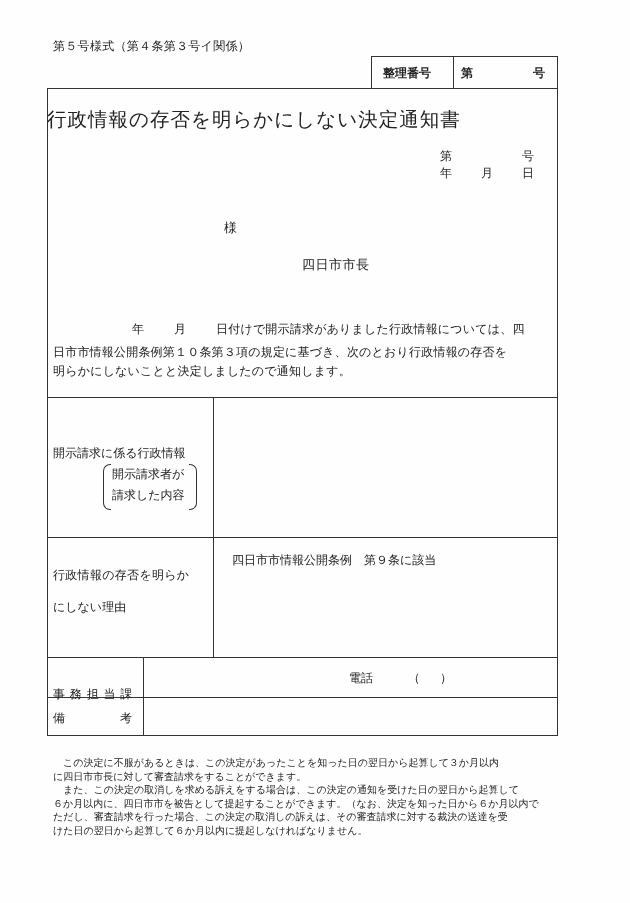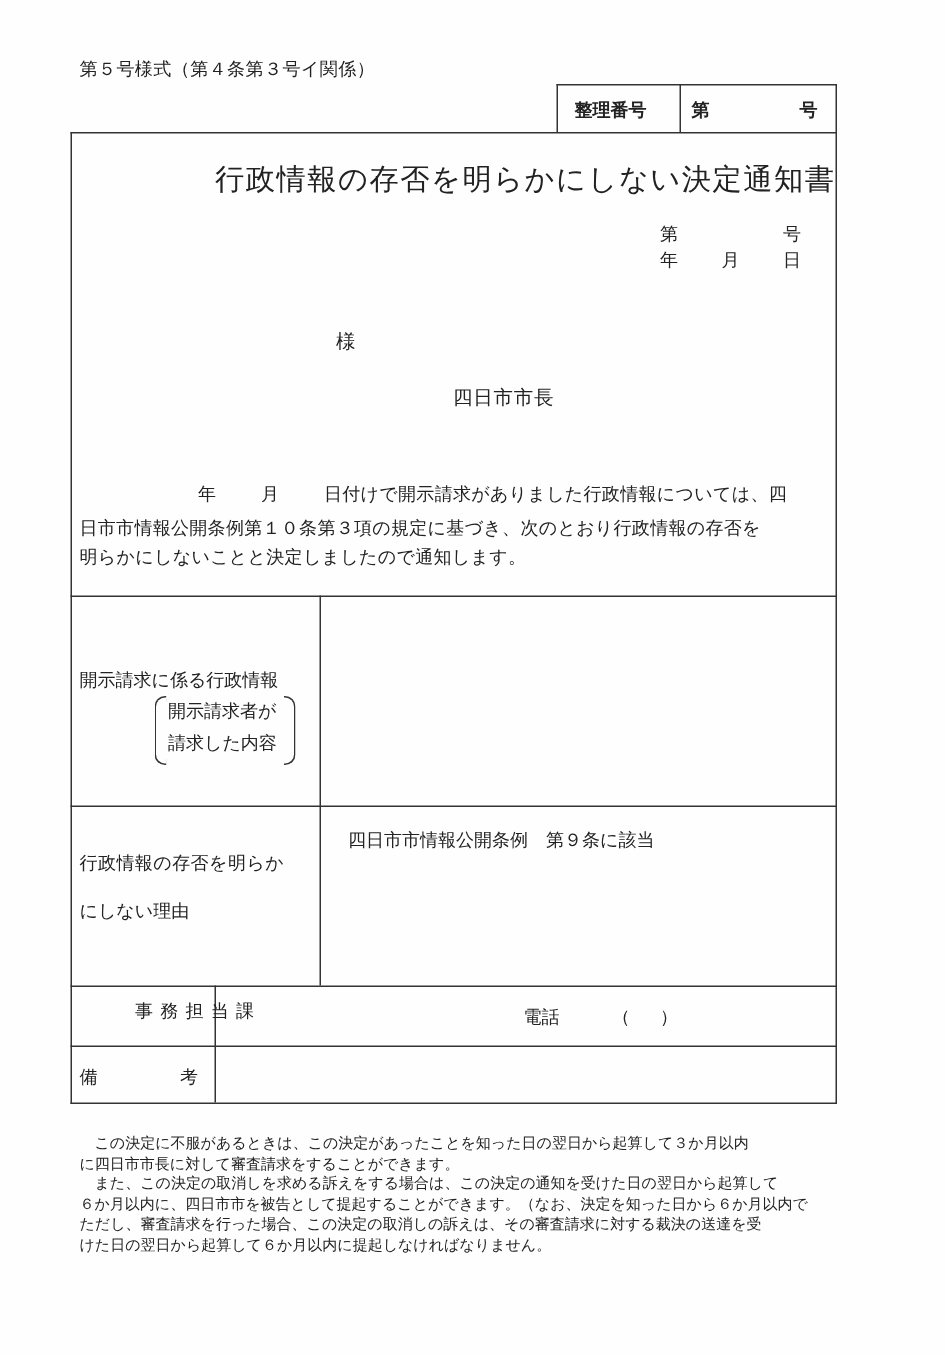--- a/index.html
+++ b/index.html
@@ -2,21 +2,21 @@
 <html><head>
 <meta charset="utf-8">
 <style>
   html, body { margin: 0; padding: 0; background: #fefefe; }
   body { width: 630px; height: 903px; position: relative; overflow: hidden;
          font-family: "DejaVu Serif", "Liberation Serif", serif; color: #222; }
   .abs { position: absolute; }
   .form-label { left: 53px; top: 38px; font-size: 12px; letter-spacing: 0.3px; }
   .line { position: absolute; background: #333; }
   .hdr-cell { position: absolute; font-size: 12px; font-weight: bold; }
-  .title { left: 47px; width: 510px; top: 106px; text-align: right; font-size: 19.5px; letter-spacing: 1px; }
+  .title { left: 47px; width: 510px; top: 106px; text-align: left; font-size: 19.5px; letter-spacing: 1px; }
   .t13 { font-size: 13px; }
   .t12 { font-size: 12px; }
   .notice { font-size: 10px; line-height: 13.5px; margin-top: 17px; }
 </style>
 </head>
 <body>
 
 <div class="abs form-label">第５号様式（第４条第３号イ関係）</div>
 
 <div>
@@ -76,21 +76,21 @@
   <div class="abs" style="left:216px;top:400px;width:338px;height:134px;"></div>
 </div>
 
 <div>
   <div class="abs t12" style="left:53px;top:567px;letter-spacing:0.3px;">行政情報の存否を明らか</div>
   <div class="abs t12" style="left:53px;top:599px;">にしない理由</div>
   <div class="abs t12" style="left:232px;top:552px;">四日市市情報公開条例　第９条に該当</div>
 </div>
 
 <div>
-  <div class="abs t12" style="left:53px;top:666px;letter-spacing:0.5px;margin-left:37px;">事 務 担 当 課</div>
+  <div class="abs t12" style="left:53px;top:686px;letter-spacing:0.5px;">事 務 担 当 課</div>
   <div class="abs" style="left:146px;top:660px;width:190px;height:34px;"></div>
   <div class="abs t12" style="left:349px;top:670px;">電話</div>
   <div class="abs t12" style="left:408px;top:670px;">（</div>
   <div class="abs" style="left:422px;top:664px;width:18px;height:24px;"></div>
   <div class="abs t12" style="left:440px;top:670px;">）</div>
   <div class="abs" style="left:462px;top:664px;width:90px;height:24px;"></div>
 </div>
 
 <div>
   <div class="abs t12" style="left:53px;top:710px;">備</div>

